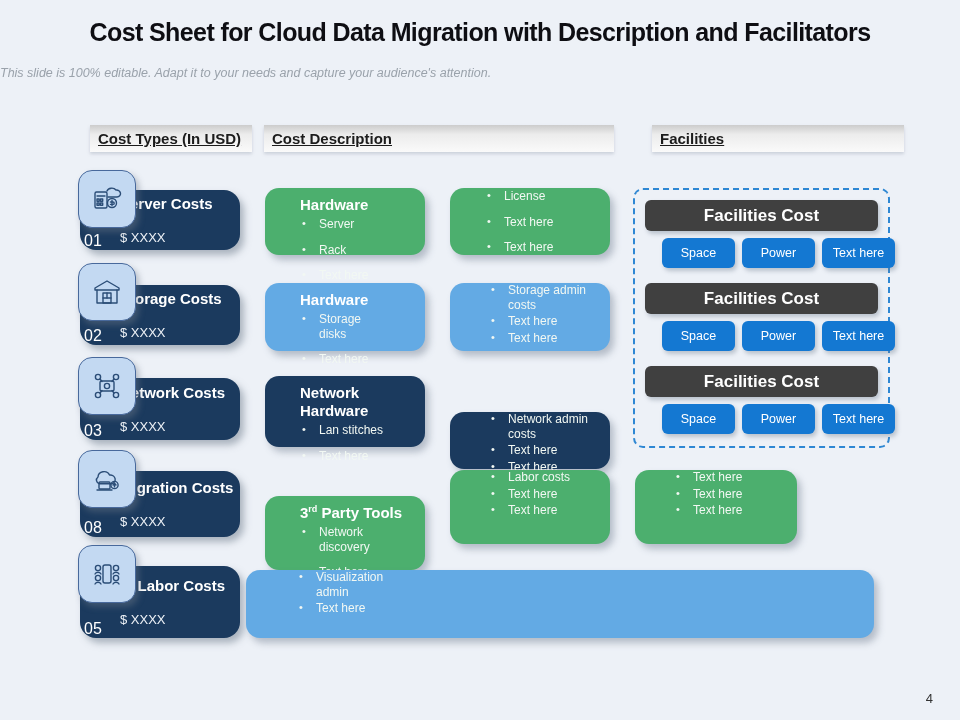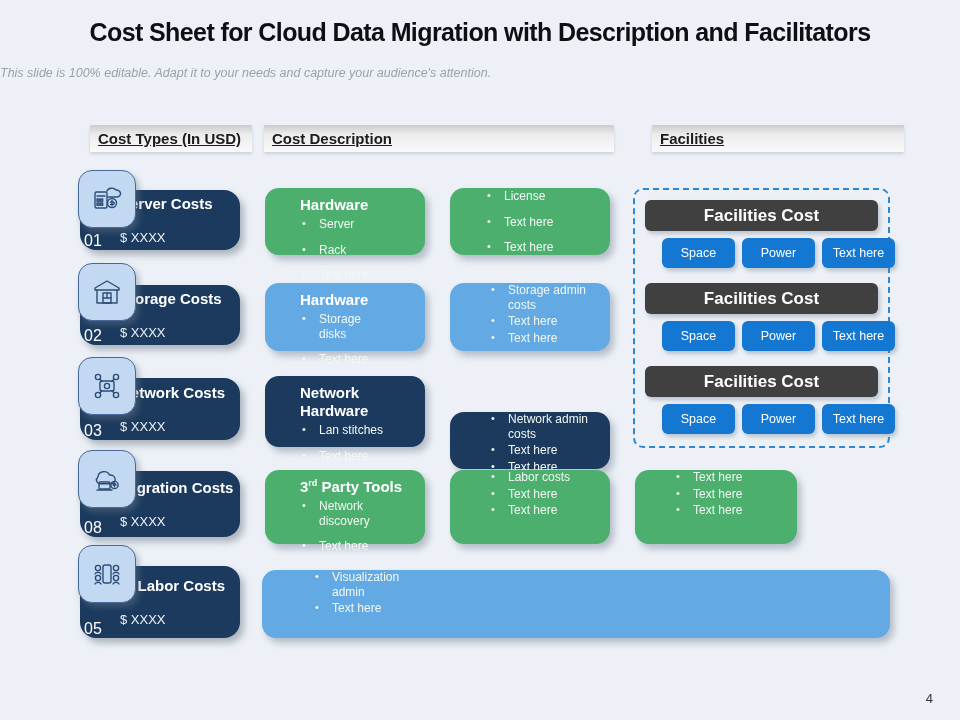--- a/index.html
+++ b/index.html
@@ -55,24 +55,24 @@
   .bi::before{content:"\2022";flex:0 0 17px;font-size:11px;}
   .vcenter{}
   .vcenter .blist{padding:0 6px 0 20px;gap:2px;}
 
   .r1a{left:265px;top:188px;width:160px;height:67px;}
   .r1b{left:450px;top:188px;width:160px;height:67px;}
   .r2a{left:265px;top:283px;width:160px;height:68px;}
   .r2b{left:450px;top:283px;width:160px;height:68px;}
   .r3a{left:265px;top:376px;width:160px;height:71px;}
   .r3b{left:450px;top:376px;width:160px;height:57px;margin-top:36px;}
-  .r4a{left:265px;top:470px;width:160px;height:74px;}
+  .r4a{left:265px;top:496px;width:160px;height:74px;}
   .r4b{left:450px;top:470px;width:160px;height:74px;}
   .r4c{left:635px;top:470px;width:162px;height:74px;}
-  .r5w{left:262px;top:570px;width:628px;height:68px;}
+  .r5w{left:246px;top:570px;width:628px;height:68px;}
   .r5w .blist{padding-left:32px;}
 
   
   .facpanel{position:absolute;left:633px;top:188px;width:257px;height:260px;
             border:2px dashed #2e87d3;border-radius:10px;box-sizing:border-box;}
   .facgroup{position:absolute;left:10px;width:233px;}
   .g1{top:10px;} .g2{top:93px;} .g3{top:176px;}
   .fachdr{height:31px;line-height:31px;background:#404040;border-radius:6px;
           text-align:center;font-size:17px;font-weight:bold;color:#fff;
           box-shadow:2px 3px 4px rgba(110,124,142,.4);}

